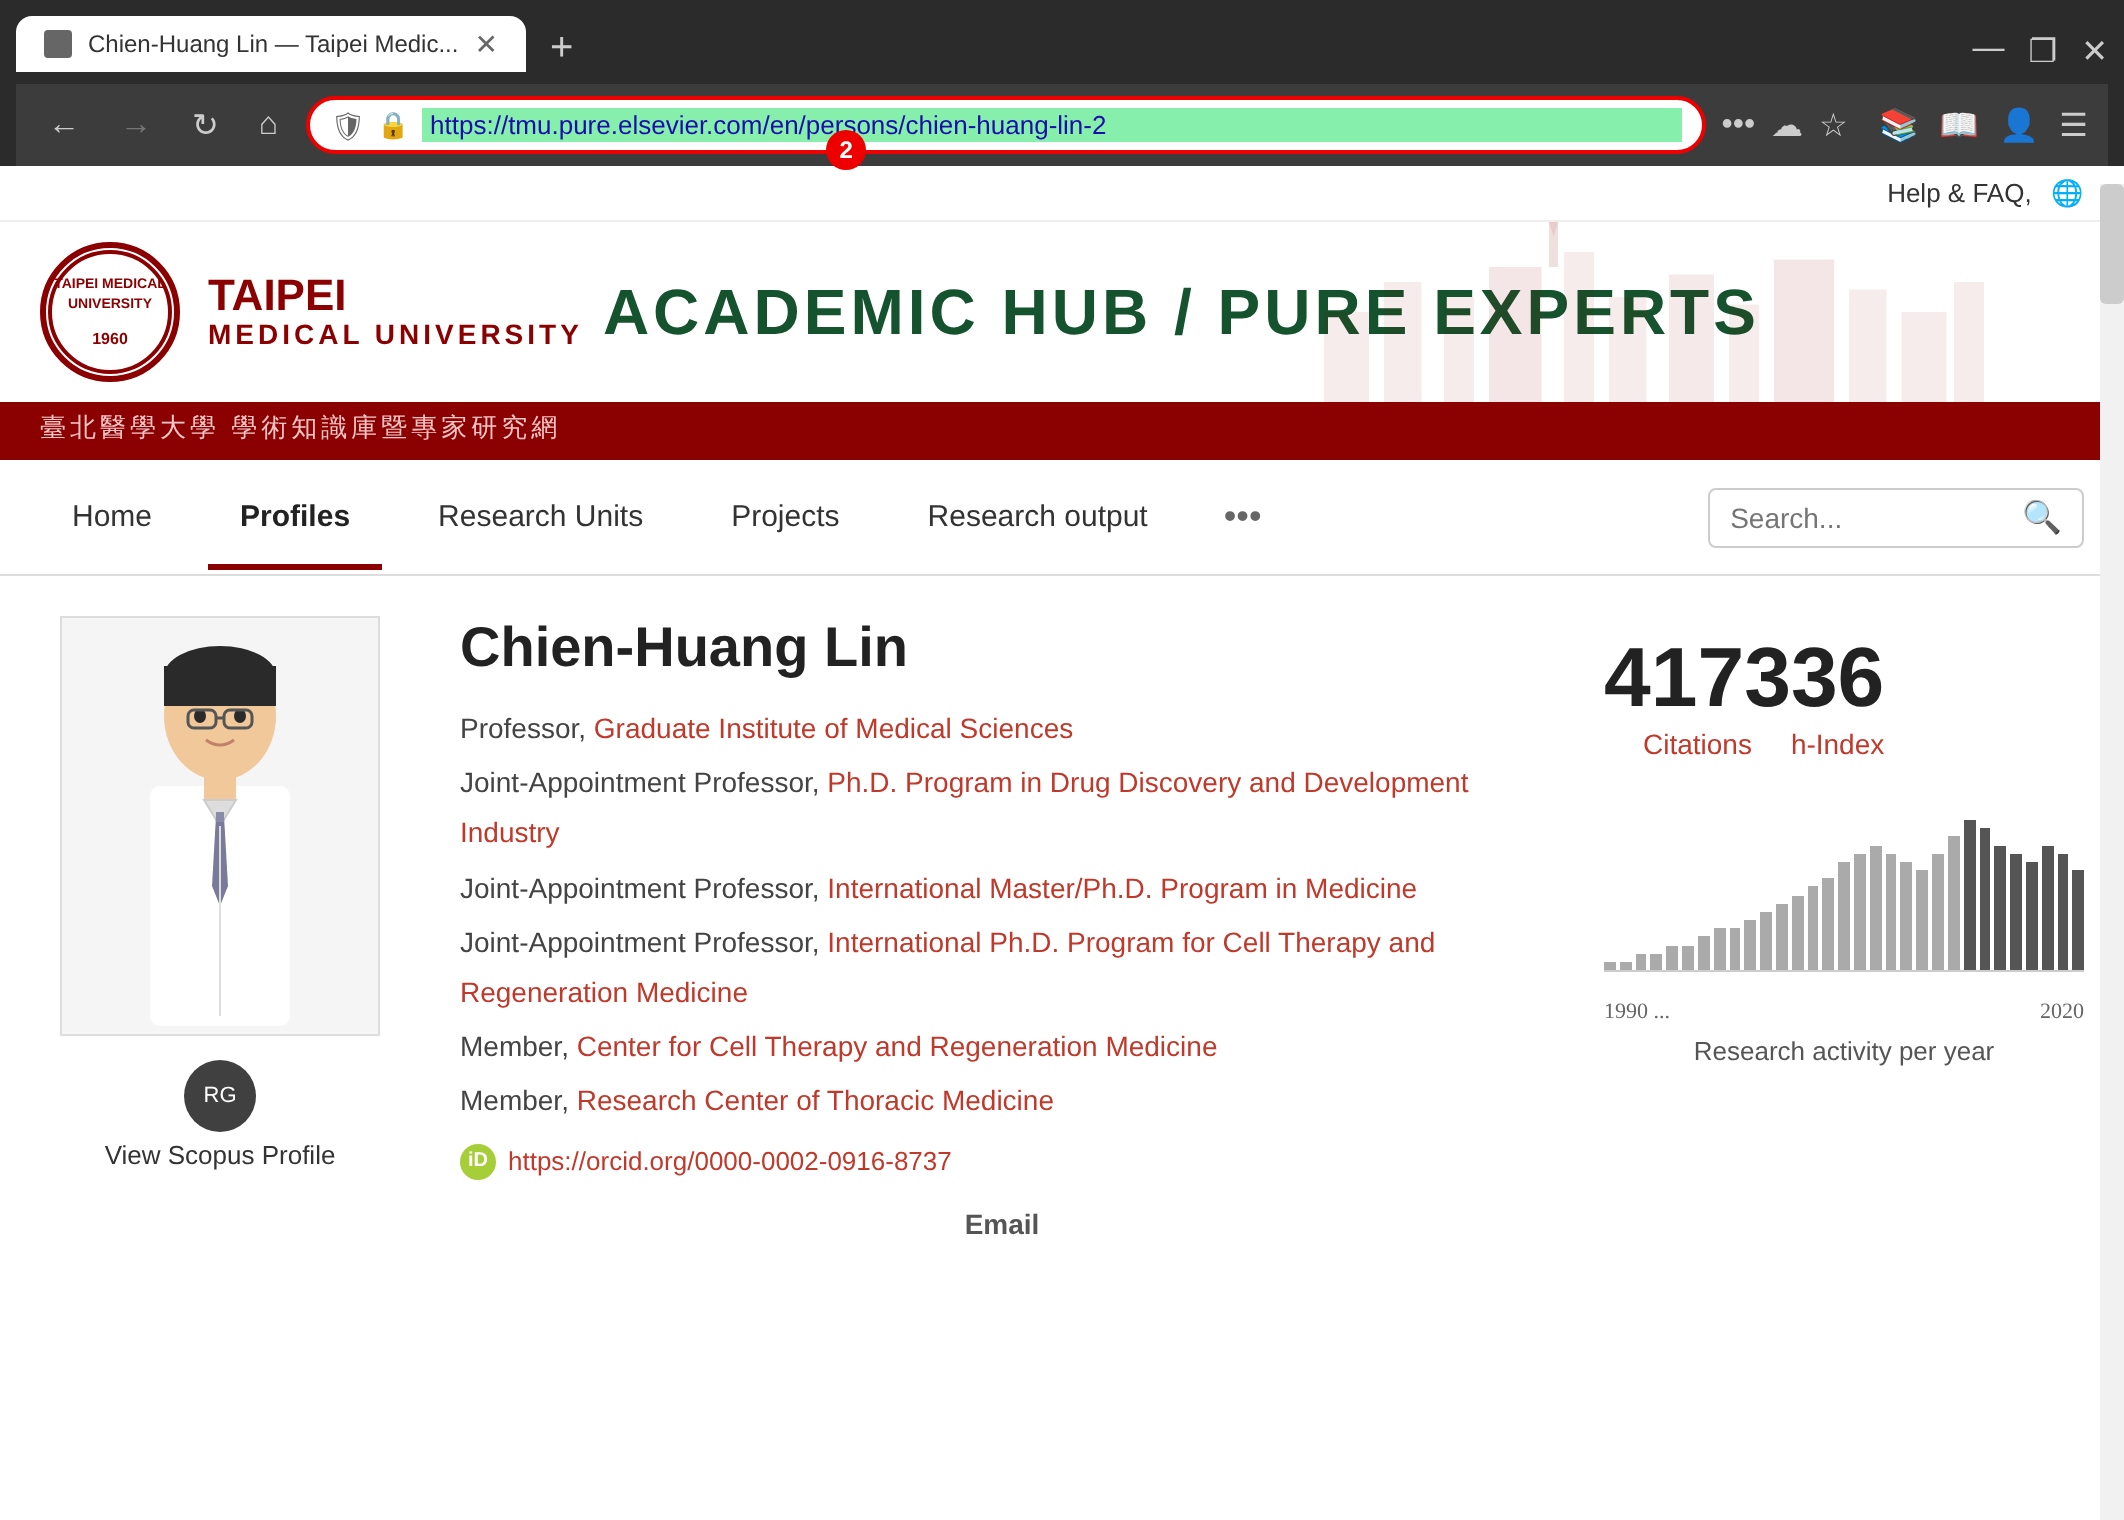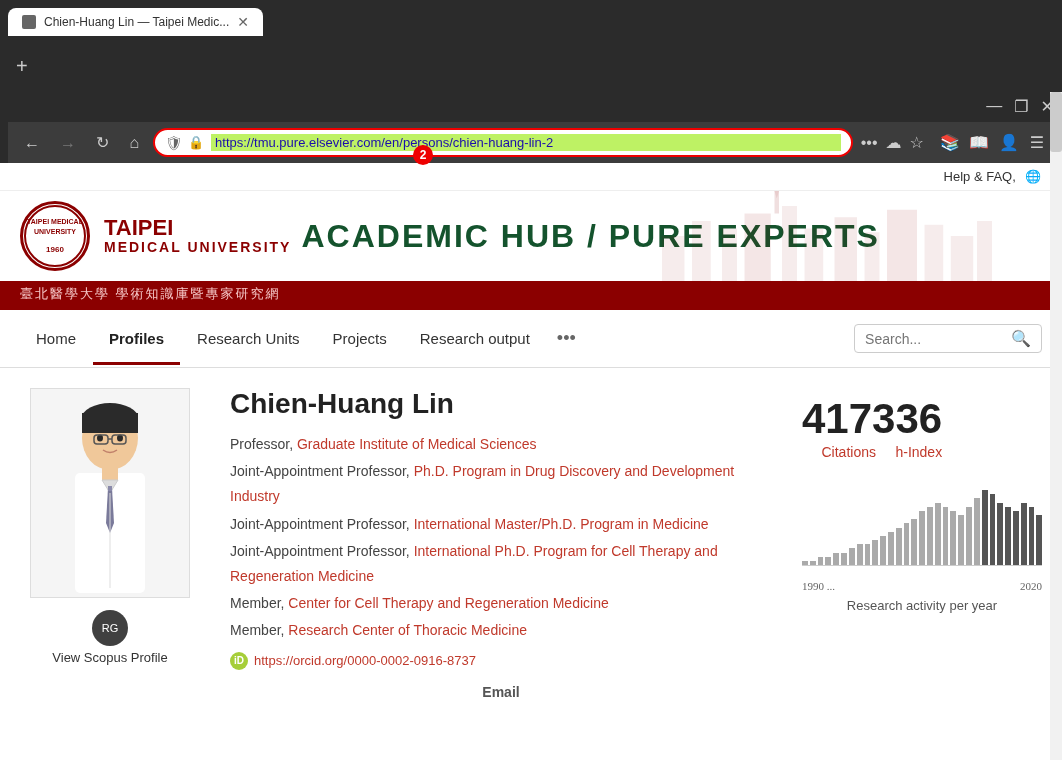--- a/index.html
+++ b/index.html
@@ -5,24 +5,23 @@
     * { margin: 0; padding: 0; box-sizing: border-box; }
     body { font-family: Arial, sans-serif; background: #fff; width: 1062px; overflow-x: hidden; }
 
     
     .browser-chrome {
       background: #2b2b2b;
       padding: 8px 8px 0 8px;
     }
     .browser-tab-bar {
       display: flex;
-      align-items: flex-start;
-      gap: 19px;
+      align-items: flex-end;
+      gap: 4px;
       margin-bottom: 6px;
-      flex-direction: column;
     }
     .browser-tab {
       background: #fff;
       border-radius: 8px 8px 0 0;
       padding: 6px 14px;
       font-size: 12px;
       color: #333;
       display: flex;
       align-items: center;
       gap: 8px;
@@ -94,21 +93,21 @@
       font-size: 14px;
     }
     .lock-icon {
       color: #666;
       font-size: 13px;
     }
     .address-text {
       font-size: 13px;
       color: #1a0dab;
       flex: 1;
-      background: #bef264;
+      background: #86efac;
       padding: 1px 4px;
     }
     .badge-2 {
       position: absolute;
       bottom: -8px;
       left: 260px;
       background: #e00;
       color: #fff;
       border-radius: 50%;
       width: 20px;
@@ -215,21 +214,21 @@
     .site-nav {
       border-bottom: 1px solid #ddd;
       padding: 0 20px;
       display: flex;
       align-items: center;
       gap: 0;
     }
     .nav-items {
       display: flex;
       align-items: center;
-      gap: 1px;
+      gap: 12px;
       flex: 1;
     }
     .nav-item {
       padding: 18px 16px;
       font-size: 15px;
       color: #333;
       cursor: pointer;
       position: relative;
       white-space: nowrap;
     }

